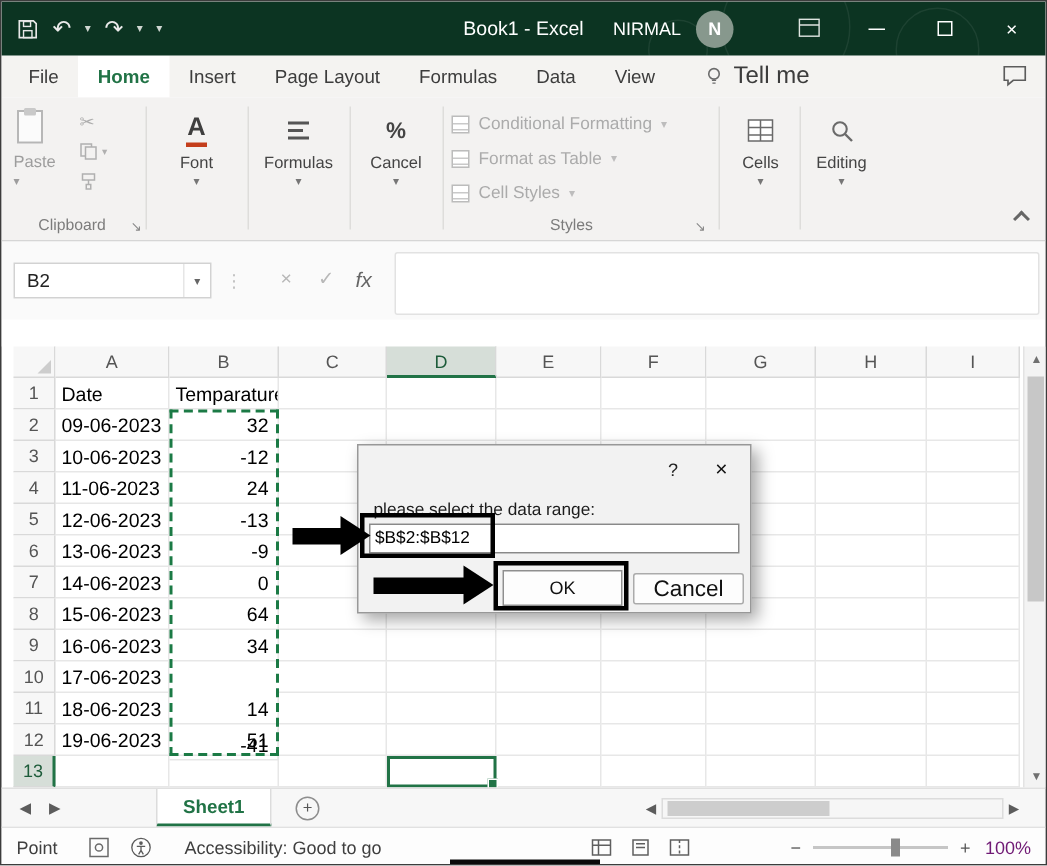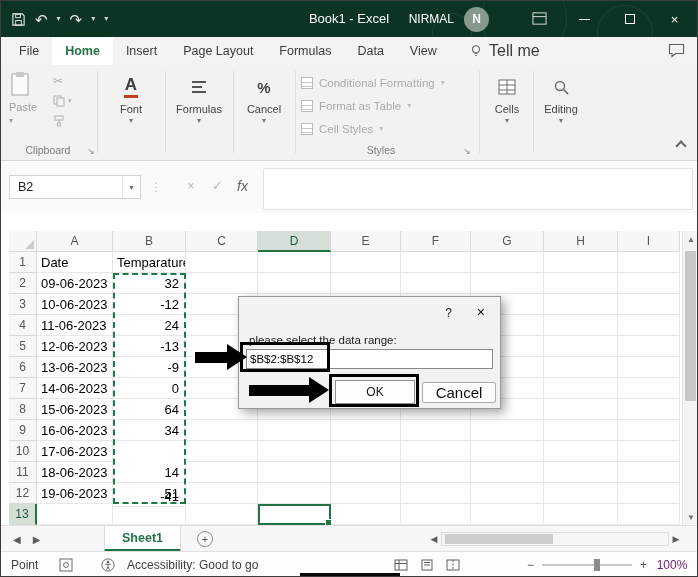--- a/index.html
+++ b/index.html
@@ -92,21 +92,21 @@
   .addsheet { position:absolute; left:196px; top:5px; width:16px; height:16px; border:1px solid #8d8d8d; border-radius:50%; display:flex; align-items:center; justify-content:center; font-size:11px; color:#555; }
   .hscroll { position:absolute; right:14px; top:5px; width:256px; height:16px; display:flex; align-items:center; }
   .hscroll .arr { width:14px; text-align:center; font-size:9px; color:#5c5c5c; }
   .hscroll .track { flex:1; height:14px; background:#f6f6f6; border:1px solid #dcdcdc; position:relative; }
   .hscroll .thumb { position:absolute; left:3px; top:1px; width:108px; height:10px; background:#cdcdcd; }
 
   
   .statusbar { position:absolute; left:0; top:550px; right:0; height:27px; background:#fdfdfd; border-top:1px solid #e1e1e1; font-size:12px; color:#3f3f3f; z-index:4; }
   .status-mode { position:absolute; left:10px; top:0; height:26px; display:flex; align-items:center; }
   .macro-ico { position:absolute; left:58px; top:6px; }
-  .acc-wrap { position:absolute; left:100px; top:0; height:26px; display:flex; align-items:center; gap:12px; }
+  .acc-wrap { position:absolute; left:86px; top:0; height:26px; display:flex; align-items:center; gap:22px; }
   .views { position:absolute; left:393px; top:0; height:26px; display:flex; align-items:center; gap:12px; }
   .zoom { position:absolute; right:8px; top:0; height:26px; display:flex; align-items:center; gap:8px; color:#555; }
   .zslider { width:90px; height:2px; background:#c6c6c6; position:relative; }
   .zthumb { position:absolute; left:52px; top:-5px; width:6px; height:12px; background:#8a8a8a; }
   .zpct { width:34px; text-align:center; color:#701a75; }
   .screen-artifact { position:absolute; left:299px; top:572px; width:100px; height:4px; background:#0a0a0a; z-index:9; }
 
   
   .dialog { position:absolute; left:237px; top:295px; width:263px; height:113px; background:#f2f2f2; border:1px solid #989898; box-shadow:4px 4px 10px rgba(0,0,0,0.35); z-index:50; }
   .dlg-title { position:absolute; left:12px; top:9px; font-size:12px; color:#0f0f0f; }

